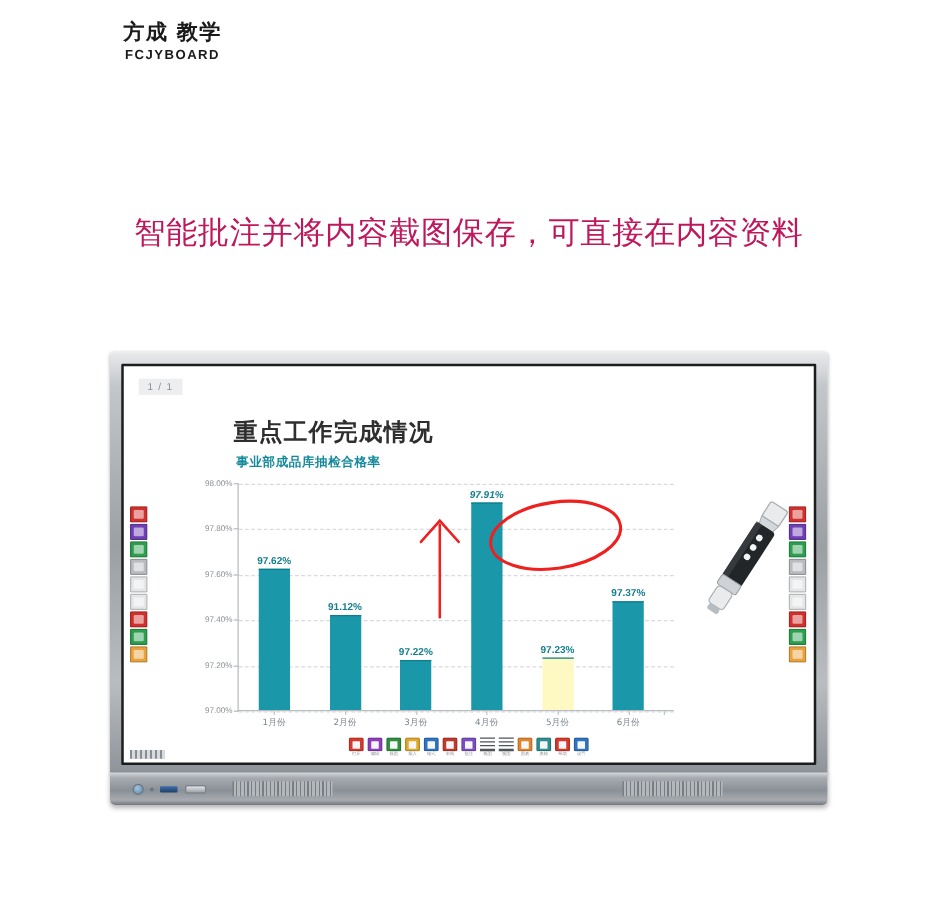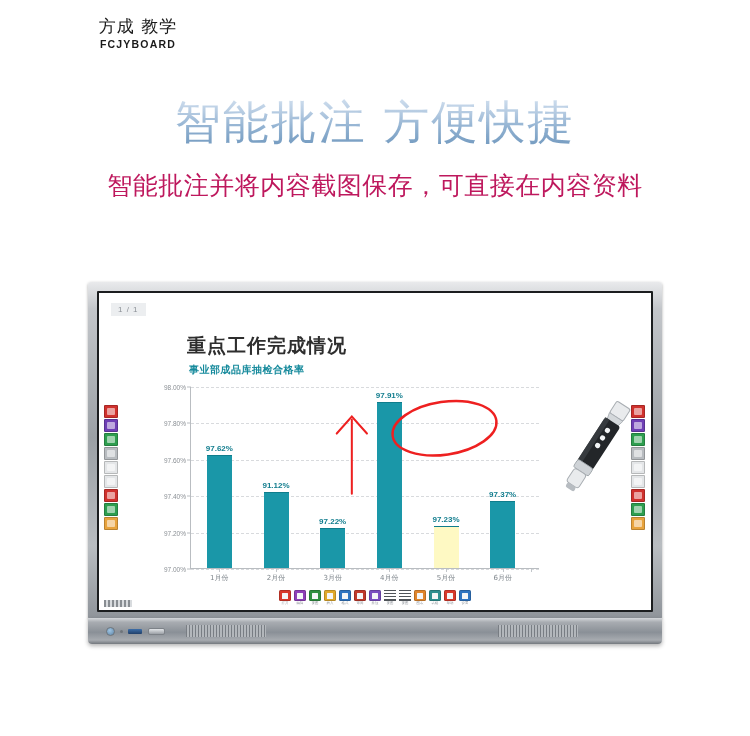--- a/index.html
+++ b/index.html
@@ -11,21 +11,21 @@
     overflow: hidden;
   }
   .page { position: relative; width: 750px; height: 736px; background: #fff; }
 
   
   .logo-block { position: absolute; left: 78px; top: 16px; width: 120px; text-align: center; }
   .logo-mark { position: relative; width: 58px; height: 46px; margin: 0 auto; }
   .logo-mark svg { display: block; }
   .logo-cn {
     font-family: "DejaVu Sans", sans-serif;
-    font-size: 17px; font-weight: normal; color: #1a1a1a;
+    font-size: 17px; font-weight: bold; color: #1a1a1a;
     letter-spacing: 1px; line-height: 1.1; margin-top: 1px;
   }
   .logo-en {
     font-family: "Liberation Sans", sans-serif;
     font-size: 10.5px; font-weight: bold; color: #1a1a1a;
     letter-spacing: 1.2px; margin-top: 2px;
   }
 
   
   .headline {
@@ -188,21 +188,20 @@
 </head>
 <body>
 
 <div class="page">
 
   <div class="logo-block">
     <div class="logo-cn">方成  教学</div>
     <div class="logo-en">FCJYBOARD</div>
   </div>
 
-  <div class="headline">智能批注 方便快捷</div>
 
   <div class="subcopy">
     <div>智能批注并将内容截图保存，可直接在内容资料</div>
   </div>
 
   <div class="device">
 
     <div class="bezel">
       <div class="bezel-inner">
         <div class="screen">
@@ -302,30 +301,30 @@
                 <div class="bar-val" style="color: rgb(18, 125, 142);">91.12%</div>
                 <div class="xlab">2月份</div>
               </div>
               <div class="xtick" style="left: 85px; top: 182px;"></div>
               <div class="bar" style="height: 40.04px; left: 129.167px; background: rgb(26, 151, 168);">
                 <div class="bar-val" style="color: rgb(18, 125, 142);">97.22%</div>
                 <div class="xlab">3月份</div>
               </div>
               <div class="xtick" style="left: 141.667px; top: 182px;"></div>
               <div class="bar" style="height: 165.62px; left: 185.833px; background: rgb(26, 151, 168);">
-                <div class="bar-val" style="color: rgb(18, 125, 142);">97.91%</div>
+                <div class="bar-val" style="color: rgb(18, 125, 142); font-style: italic;">97.91%</div>
                 <div class="xlab">4月份</div>
               </div>
               <div class="xtick" style="left: 198.333px; top: 182px;"></div>
               <div class="bar" style="height: 41.86px; left: 242.5px; background: #fef9c3;">
                 <div class="bar-val" style="color: rgb(18, 125, 142);">97.23%</div>
                 <div class="xlab">5月份</div>
               </div>
               <div class="xtick" style="left: 255px; top: 182px;"></div>
-              <div class="bar" style="height: 67px; left: 299.167px; background: rgb(26, 151, 168);">
+              <div class="bar" style="height: 87px; left: 299.167px; background: rgb(26, 151, 168);">
                 <div class="bar-val" style="color: rgb(18, 125, 142);">97.37%</div>
                 <div class="xlab">6月份</div>
               </div>
               <div class="xtick" style="left: 311.667px; top: 182px;"></div>
               <div class="xtick" style="left: 340px; top: 182px;"></div>
             </div>
 
           <svg class="annot" viewBox="0 0 548 300" preserveAspectRatio="none">
             <g stroke="#ee2020" fill="none" stroke-width="2" stroke-linecap="round">
               <line x1="251" y1="120" x2="251" y2="190"></line>

